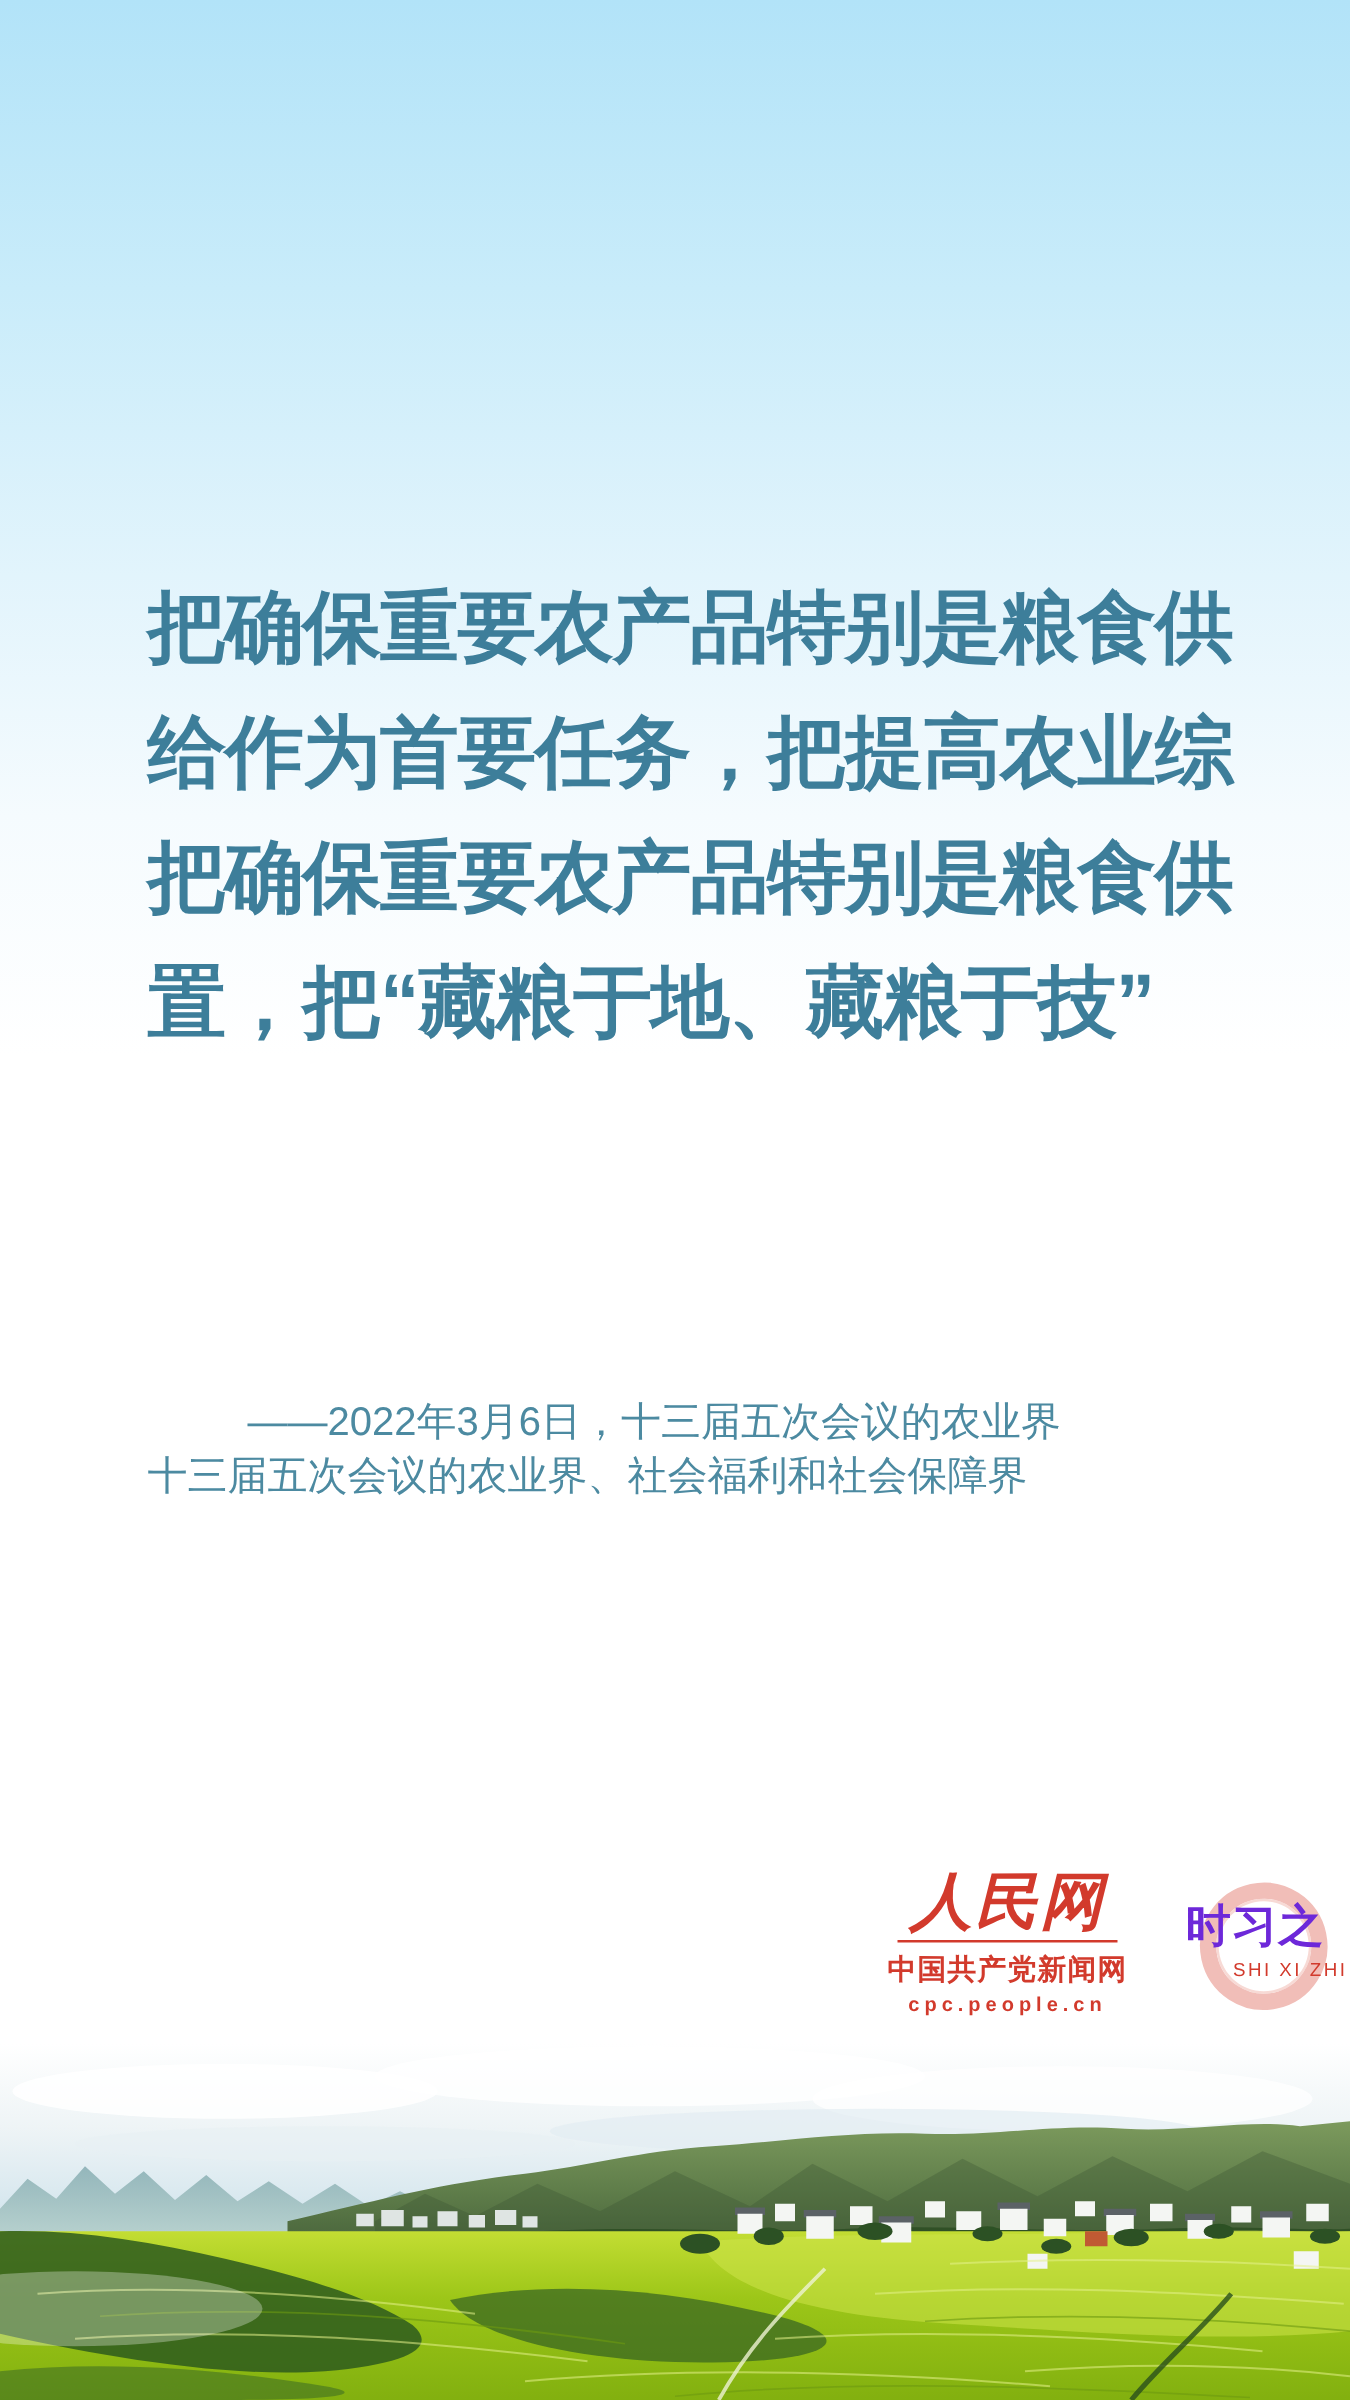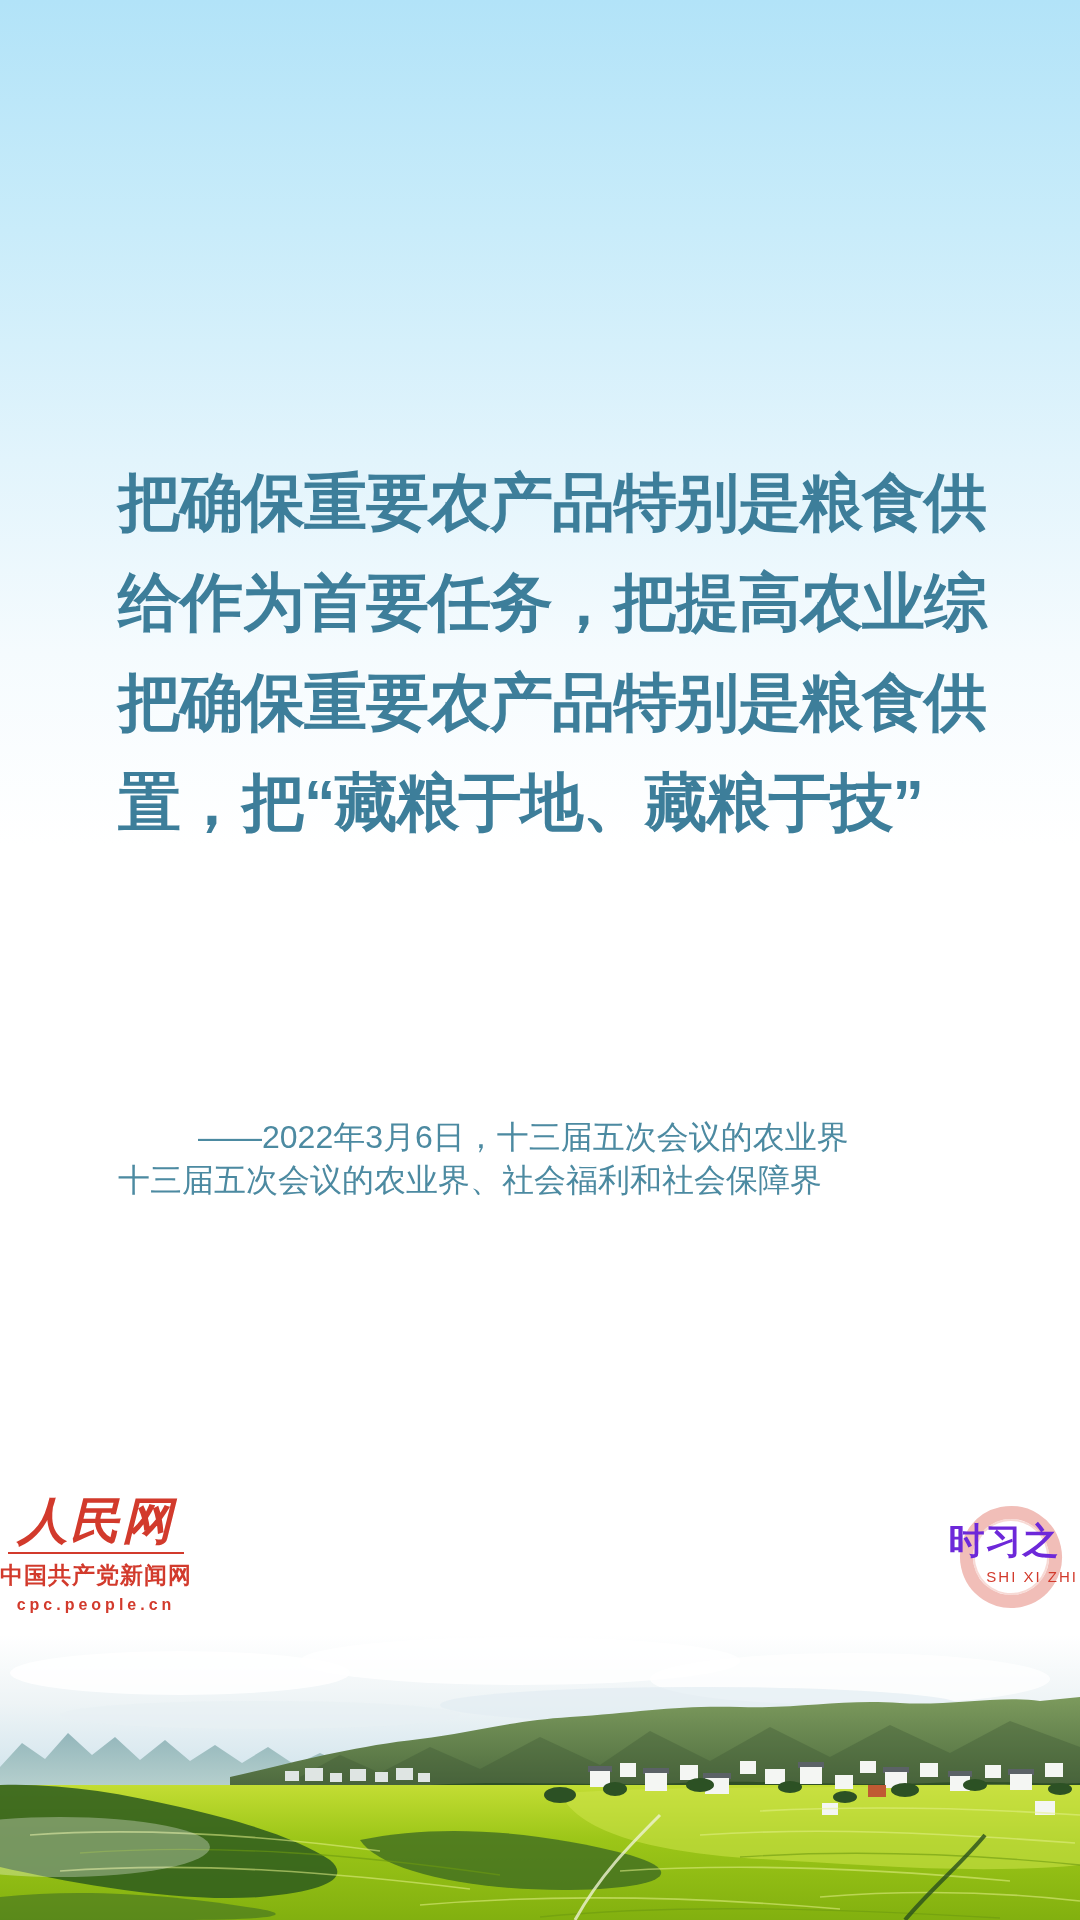--- a/index.html
+++ b/index.html
@@ -15,21 +15,21 @@
   .quote .q-line{white-space:nowrap;}
   .quote .indent{text-indent:126px;}
   .attribution{
     position:absolute;left:118px;top:1116px;width:724px;
     color:#4c8aa1;font-size:32px;line-height:43px;font-weight:normal;
   }
   .attribution .a-line{white-space:nowrap;}
   .attribution .indent{text-indent:80px;}
   .footer{
     position:absolute;top:1492px;left:0;width:1080px;
-    display:flex;justify-content:space-between;align-items:flex-start;gap:26px;
+    display:flex;justify-content:flex-end;align-items:flex-start;gap:26px;
   }
   .people-logo{width:192px;text-align:center;color:#d23a2c;}
   .people-cal{
     font-family:"DejaVu Serif","Liberation Serif",serif;
     font-style:italic;font-weight:bold;font-size:50px;line-height:58px;letter-spacing:2px;
   }
   .people-line{height:2px;background:#d23a2c;margin:2px 8px 6px;}
   .people-sub{font-size:23px;font-weight:800;letter-spacing:1px;white-space:nowrap;}
   .people-url{font-size:16px;font-weight:bold;letter-spacing:4px;margin-top:5px;white-space:nowrap;}
   .sxz-logo{position:relative;width:152px;height:125px;}

